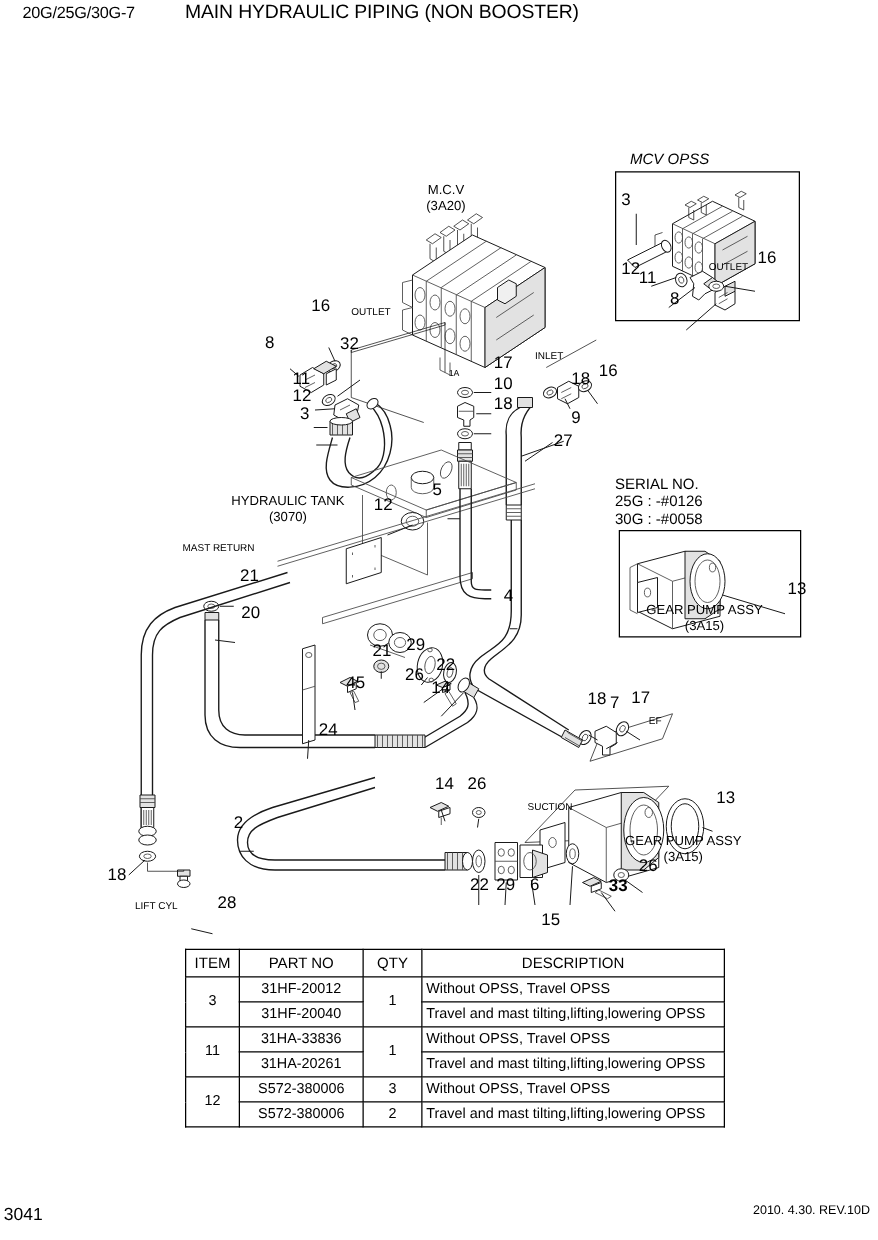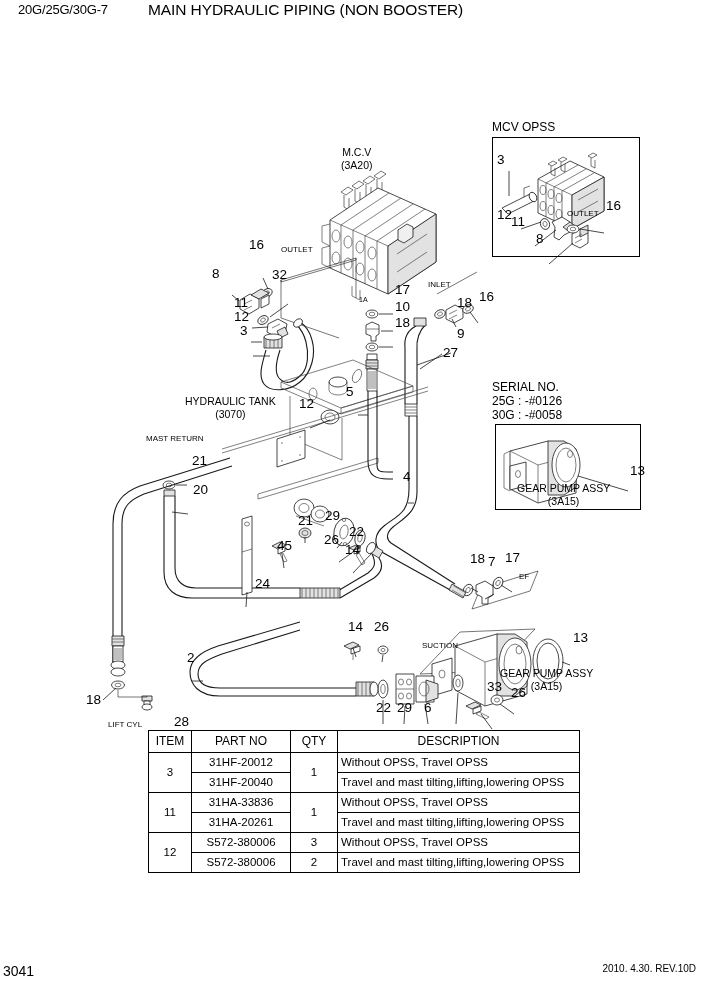--- a/index.html
+++ b/index.html
@@ -76,21 +76,21 @@
   }
   .inset-box {
     position: absolute;
     border: 1px solid #000;
     background: transparent;
   }
 
   
   #parts-table-wrap {
     position: absolute;
-    left: 148px; top: 730px;
+    left: 148px; top: 759px;
     width: 500px;
   }
   table.parts {
     border-collapse: collapse;
     width: 432px;
     font-size: 11.5px;
     background: #fff;
   }
   table.parts th, table.parts td {
     border: 1px solid #000;
@@ -617,27 +617,27 @@
 
   <div class="cal" style="left:573px; top:607px;">13</div>
   <div class="cal" style="left:187px; top:627px;">2</div>
 
   <div class="cal" style="left:348px; top:596px;">14</div>
   <div class="cal" style="left:374px; top:596px;">26</div>
   <div class="cal" style="left:376px; top:677px;">22</div>
   <div class="cal" style="left:397px; top:677px;">29</div>
   <div class="cal" style="left:424px; top:677px;">6</div>
   <div class="cal" style="left:433px; top:677px;margin-top:28px;">15</div>
-  <div class="cal" style="left:487px; top:656px;">33</div>
+  <div class="cal" style="left:487px; top:678px;font-weight:bold;">33</div>
   <div class="cal" style="left:511px; top:662px;">26</div>
 
   <div class="cal" style="left:86px; top:669px;">18</div>
   <div class="cal" style="left:174px; top:691px;">28</div>
 
-  <div class="boxtitle" style="left:492px; top:96px;">MCV OPSS</div>
+  <div class="boxtitle" style="left:504px; top:96px;font-style:italic;">MCV OPSS</div>
   <div class="inset-box" style="left:492px; top:113px; width:146px; height:118px;"></div>
   <div class="cal" style="left:497px; top:129px;">3</div>
   <div class="cal" style="left:497px; top:184px;">12</div>
   <div class="cal" style="left:511px; top:191px;">11</div>
   <div class="cal" style="left:536px; top:208px;">8</div>
   <div class="cal" style="left:606px; top:175px;">16</div>
   <div class="lbl-sm" style="left:567px; top:186px;">OUTLET</div>
 
   <div class="boxtitle" style="left:492px; top:356px;">SERIAL NO.</div>
   <div class="boxtitle" style="left:492px; top:370px;">25G : -#0126</div>

